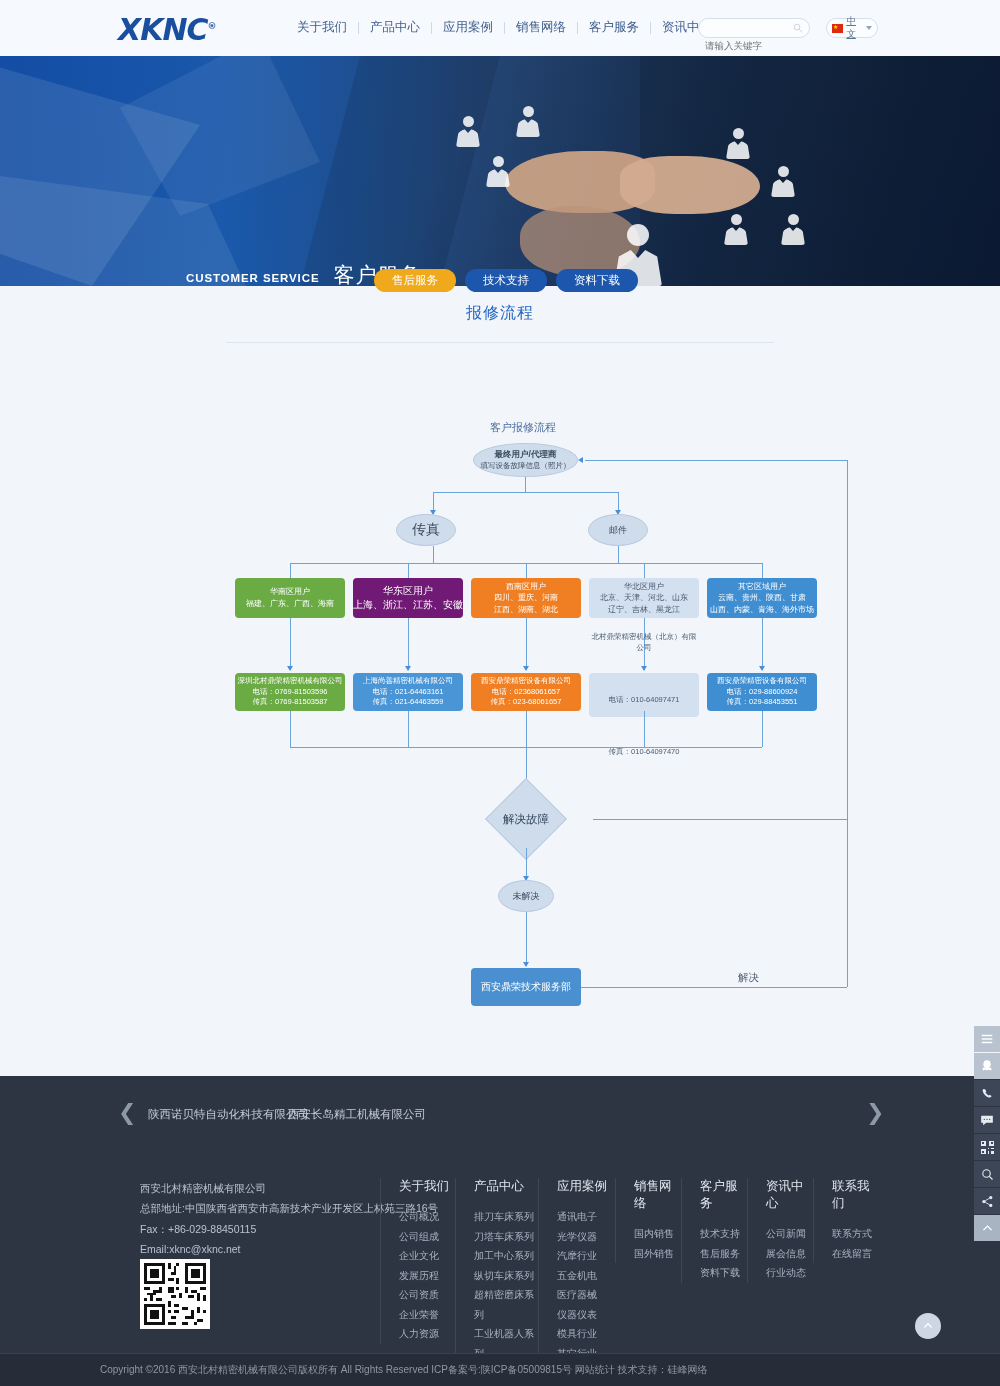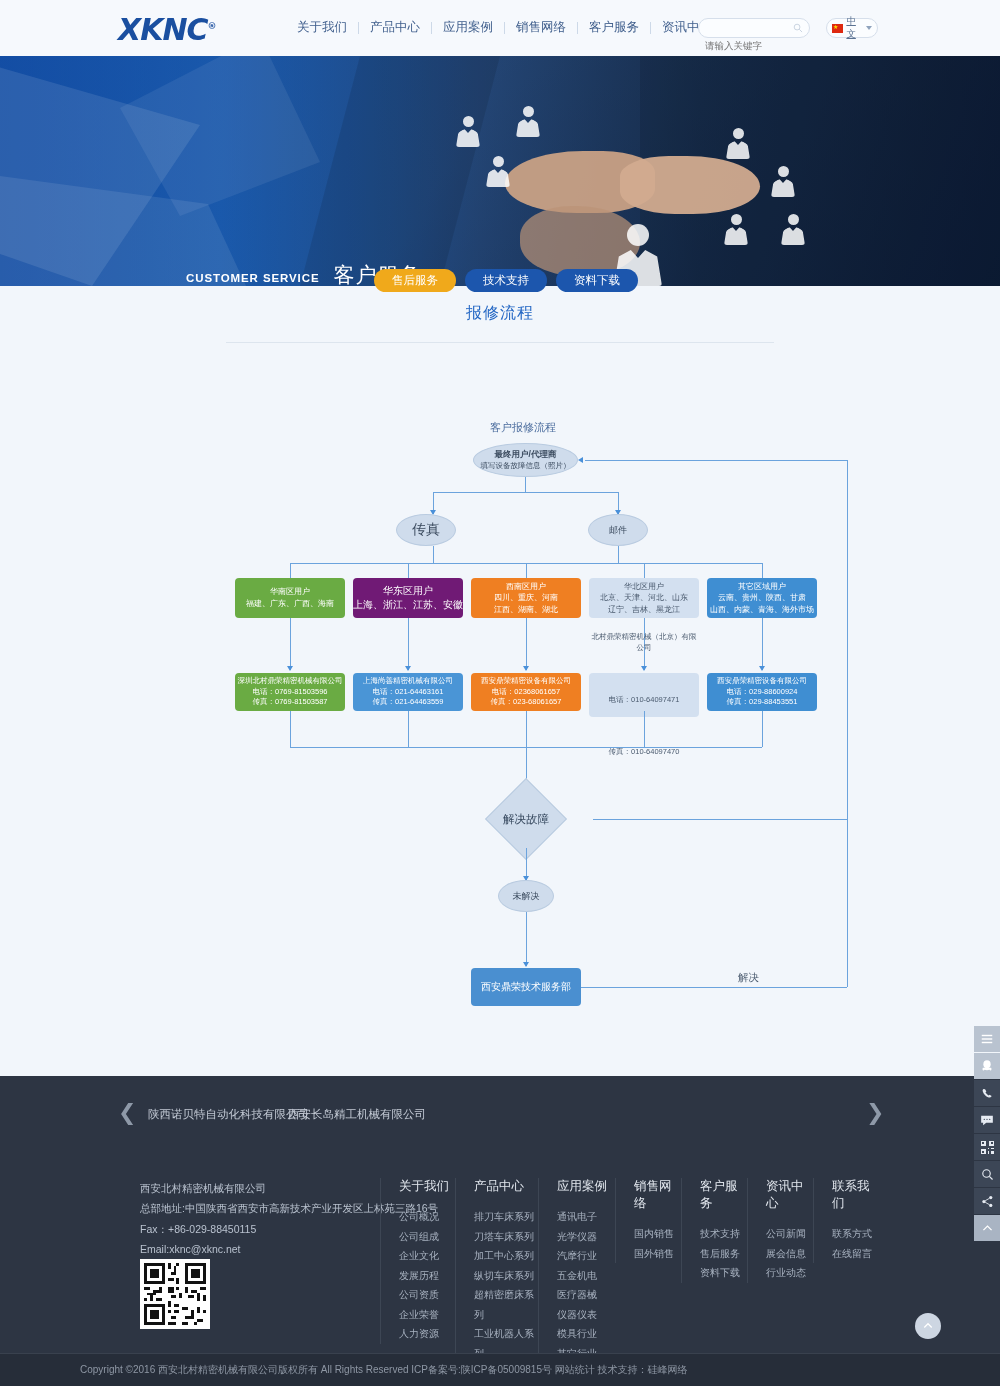--- a/index.html
+++ b/index.html
@@ -179,21 +179,21 @@
   .qr-inner { width: 100%; height: 100%; }
   .fcol { position: absolute; top: 26px; border-left: 1px solid #3d4654; padding-left: 0; }
   .fcol-h { font-size: 12.5px; color: #e3e8ef; margin-bottom: 12px; }
   .fcol-i { font-size: 10px; color: #a8b2c0; line-height: 1.95; cursor: pointer; }
 
   .copyright {
     position: absolute; top: 1353px; left: 0; width: 1000px; height: 33px;
     background: #262d39; border-top: 1px solid #39414e;
     display: flex; align-items: center;
   }
-  .cp-txt { margin-left: 80px; font-size: 10px; color: #8e97a4; }
+  .cp-txt { margin-left: 100px; font-size: 10px; color: #8e97a4; }
   .cp-link { color: #8e97a4; }
 
   
   .sidebar-tools { position: absolute; right: 0; top: 1026px; width: 26px; z-index: 20; }
   .st-btn {
     width: 26px; height: 26px; background: #3c4656;
     display: flex; align-items: center; justify-content: center;
     color: #e6ebf2; cursor: pointer; margin-bottom: 1px;
   }
   .st-btn.light { background: #b9c3d0; color: #fff; }

